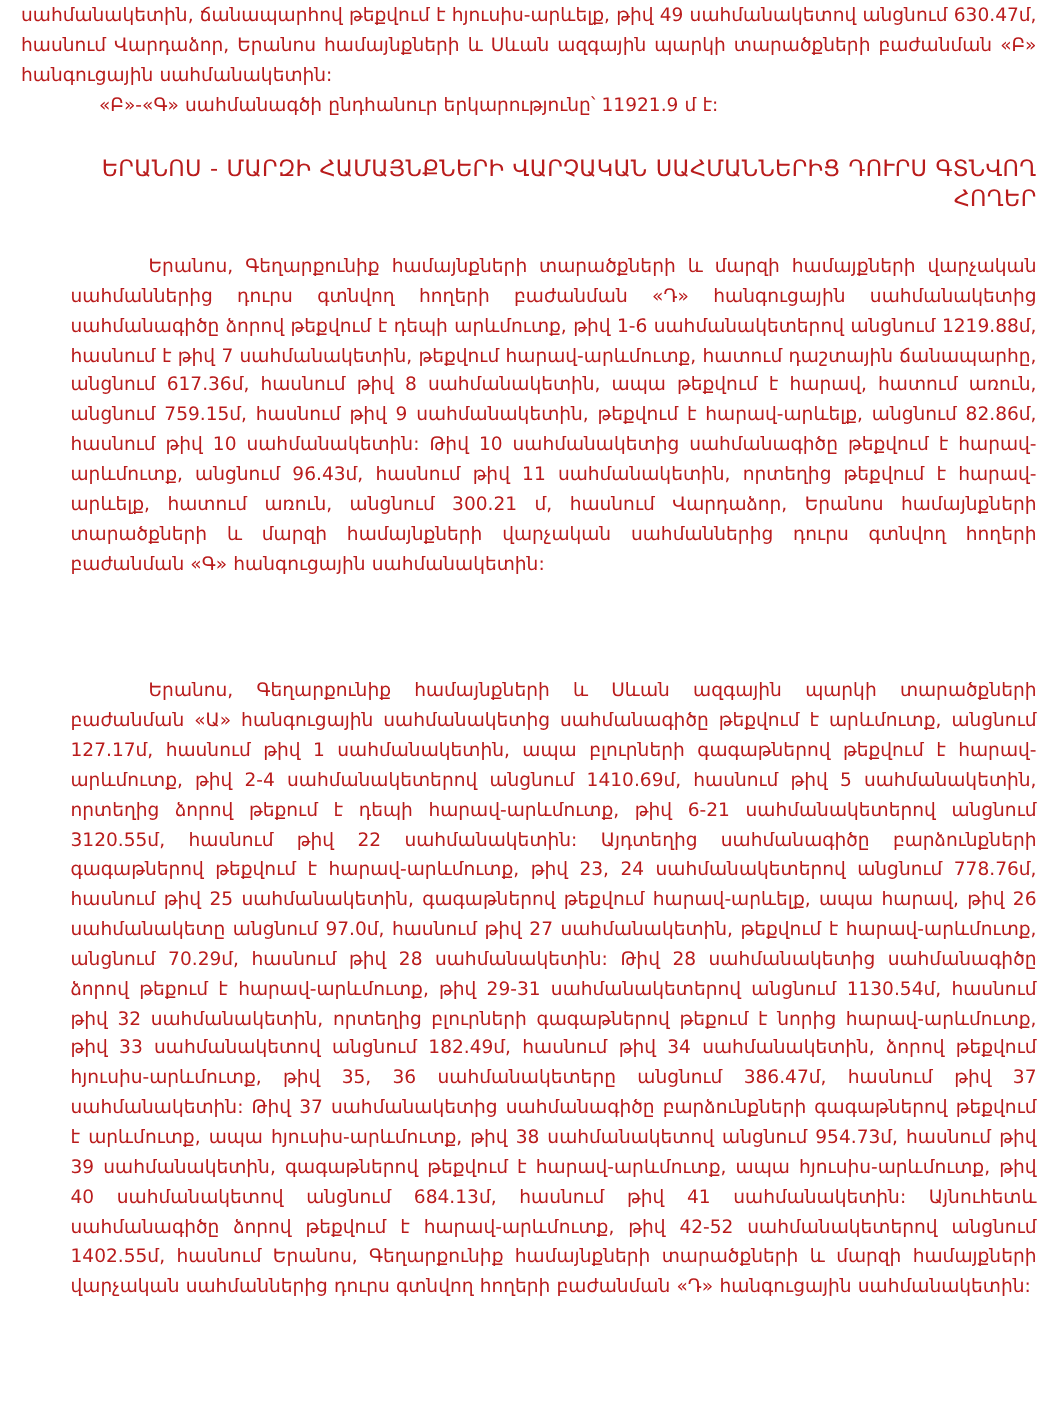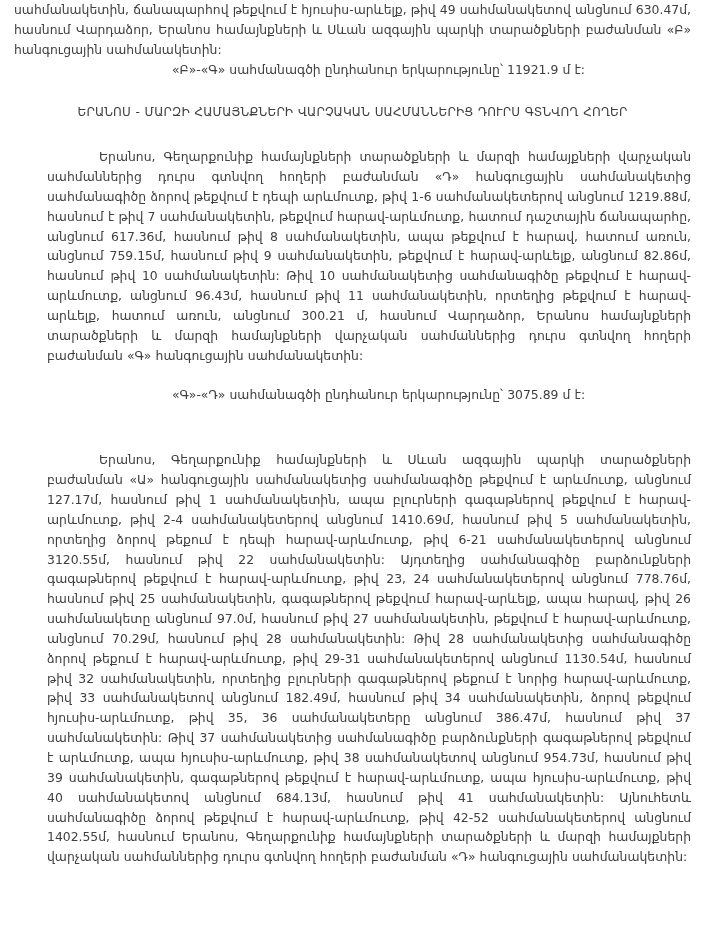--- a/index.html
+++ b/index.html
@@ -11,43 +11,43 @@
   .page {
     position: relative;
     width: 705px;
     height: 942px;
     background: #ffffff;
     margin: 0 auto;
     overflow: hidden;
     box-sizing: border-box;
     padding: 0 14px;
     font-family: "DejaVu Sans", "Liberation Sans", sans-serif;
-    color: #404040;
+    color: #b91c1c;
   }
   .para {
     font-size: 12.4px;
     line-height: 19.85px;
     text-align: justify;
     text-justify: inter-word;
     margin: 0;
     word-spacing: 0.2px;
     hyphens: none;
   }
   .para.indent {
     text-indent: 52px;
     margin-left: 33px;
   }
   .para.center-line {
-    text-align: center;
+    text-align: left;
     text-indent: 52px;
   }
   .heading {
-    font-size: 12px;
+    font-size: 15px;
     line-height: 19.85px;
-    text-align: center;
+    text-align: right;
     margin: 0;
     text-transform: uppercase;
     letter-spacing: 0.15px;
     word-spacing: 0.6px;
   }
   .gap-sm { height: 19px; }
   .gap-lg { height: 22px; }
   .gap-xl { height: 24px; }
   .block { margin: 0; padding: 0; }
 </style>
@@ -63,21 +63,20 @@
   <div class="gap-xl"></div>
 
   <p class="heading block">ԵՐԱՆՈՍ - ՄԱՐԶԻ ՀԱՄԱՅՆՔՆԵՐԻ ՎԱՐՉԱԿԱՆ ՍԱՀՄԱՆՆԵՐԻՑ ԴՈՒՐՍ ԳՏՆՎՈՂ ՀՈՂԵՐ</p>
 
   <div class="gap-xl"></div>
 
   <p class="para indent block">Երանոս, Գեղարքունիք համայնքների տարածքների և մարզի համայքների վարչական    սահմաններից դուրս գտնվող հողերի բաժանման «Դ» հանգուցային սահմանակետից   սահմանագիծը ձորով թեքվում է դեպի արևմուտք, թիվ 1-6 սահմանակետերով անցնում 1219.88մ, հասնում է թիվ 7 սահմանակետին, թեքվում հարավ-արևմուտք, հատում դաշտային ճանապարհը, անցնում 617.36մ, հասնում թիվ 8 սահմանակետին, ապա թեքվում է հարավ, հատում առուն, անցնում 759.15մ, հասնում թիվ 9 սահմանակետին, թեքվում է հարավ-արևելք, անցնում 82.86մ, հասնում թիվ 10 սահմանակետին: Թիվ 10 սահմանակետից սահմանագիծը թեքվում է հարավ-արևմուտք, անցնում 96.43մ, հասնում թիվ 11 սահմանակետին, որտեղից թեքվում է հարավ-արևելք, հատում առուն, անցնում 300.21 մ, հասնում Վարդաձոր, Երանոս համայնքների տարածքների և մարզի համայնքների վարչական  սահմաններից դուրս գտնվող հողերի բաժանման «Գ» հանգուցային  սահմանակետին:</p>
 
   <div class="gap-sm"></div>
 
-  <p class="para center-line block">«Գ»-«Դ» սահմանագծի ընդհանուր երկարությունը՝ 3075.89 մ է:</p>
 
   <div class="gap-lg"></div>
 
 
   <div class="gap-xl"></div>
 
   <p class="para indent block">Երանոս, Գեղարքունիք համայնքների և Սևան ազգային պարկի տարածքների բաժանման «Ա» հանգուցային  սահմանակետից սահմանագիծը թեքվում է արևմուտք, անցնում 127.17մ, հասնում թիվ 1 սահմանակետին, ապա բլուրների գագաթներով թեքվում է հարավ-արևմուտք, թիվ 2-4 սահմանակետերով անցնում 1410.69մ, հասնում թիվ 5 սահմանակետին, որտեղից ձորով թեքում է դեպի հարավ-արևմուտք, թիվ 6-21 սահմանակետերով անցնում 3120.55մ, հասնում թիվ 22 սահմանակետին: Այդտեղից սահմանագիծը բարձունքների գագաթներով թեքվում է հարավ-արևմուտք, թիվ 23, 24 սահմանակետերով անցնում 778.76մ, հասնում թիվ 25 սահմանակետին, գագաթներով թեքվում հարավ-արևելք, ապա հարավ, թիվ 26 սահմանակետը անցնում 97.0մ, հասնում թիվ 27 սահմանակետին, թեքվում է հարավ-արևմուտք, անցնում 70.29մ, հասնում թիվ 28 սահմանակետին: Թիվ 28 սահմանակետից սահմանագիծը ձորով թեքում է հարավ-արևմուտք,  թիվ 29-31 սահմանակետերով անցնում  1130.54մ, հասնում թիվ 32 սահմանակետին, որտեղից բլուրների գագաթներով  թեքում է նորից հարավ-արևմուտք, թիվ 33 սահմանակետով անցնում 182.49մ, հասնում թիվ 34 սահմանակետին, ձորով թեքվում հյուսիս-արևմուտք, թիվ 35, 36 սահմանակետերը անցնում 386.47մ, հասնում թիվ 37 սահմանակետին: Թիվ 37 սահմանակետից սահմանագիծը բարձունքների գագաթներով թեքվում է արևմուտք, ապա հյուսիս-արևմուտք, թիվ 38 սահմանակետով անցնում 954.73մ, հասնում թիվ 39 սահմանակետին, գագաթներով թեքվում է հարավ-արևմուտք, ապա հյուսիս-արևմուտք,  թիվ 40 սահմանակետով անցնում 684.13մ, հասնում թիվ 41 սահմանակետին: Այնուհետև սահմանագիծը ձորով թեքվում է հարավ-արևմուտք, թիվ 42-52 սահմանակետերով անցնում 1402.55մ, հասնում Երանոս, Գեղարքունիք համայնքների տարածքների և մարզի համայքների վարչական սահմաններից դուրս գտնվող հողերի բաժանման «Դ» հանգուցային սահմանակետին:</p>
 
 
 </div>

